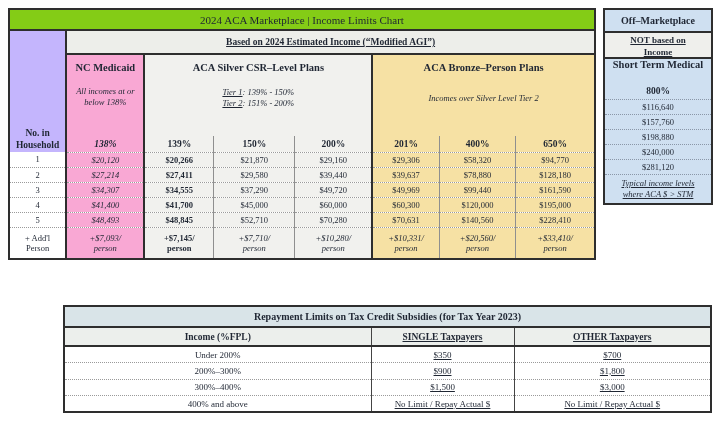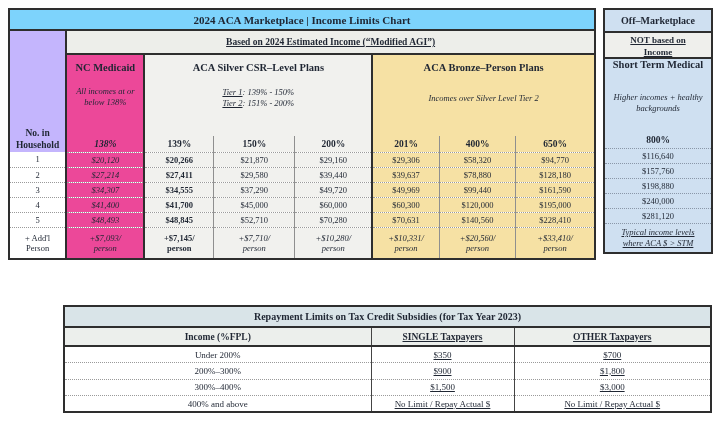--- a/index.html
+++ b/index.html
@@ -12,25 +12,25 @@
   #main-wrap{position:absolute;left:8px;top:8px;}
   table{border-collapse:collapse;table-layout:fixed;}
   #main-table{width:588px;border:2px solid #2e2e2e;}
   #main-table td{padding:0;text-align:center;vertical-align:middle;overflow:hidden;}
   tr.r-title{height:21px;}
   tr.r-basedon{height:24px;}
   tr.r-plans{height:82px;}
   tr.r-pct{height:16px;}
   tr.r-data{height:15px;}
   tr.r-addl{height:32px;}
-  .title-cell{background:#7dd3fc;font-weight:bold;font-size:11px;border-bottom:2px solid #2e2e2e;}
+  .title-cell{background:#84cc16;font-weight:normal;font-size:11px;border-bottom:2px solid #2e2e2e;}
   .basedon-cell{background:#edeeea;font-weight:bold;font-size:9.5px;text-decoration:underline;border-bottom:2px solid #2e2e2e;}
   .hh-cell{background:#c4b5fd;border-right:2px solid #2e2e2e;vertical-align:bottom !important;
            font-weight:bold;font-size:9.5px;line-height:1.2;padding-bottom:1px !important;}
-  .pink{background:#ec4899;}
+  .pink{background:#f9a8d4;}
   .silver{background:#f1f1ee;}
   .bronze{background:#f6e1a4;}
   .bl2{border-left:2px solid #2e2e2e;}
   .bl1{border-left:1px solid #8f8f8f;}
   .sec-head{vertical-align:top !important;padding-top:7px !important;}
   .sec-name{font-weight:bold;font-size:10.5px;}
   .sec-note{font-style:italic;font-size:8.5px;margin-top:13px;line-height:1.25;padding:0 4px;}
   .tiers{font-style:italic;font-size:8.5px;margin-top:14px;line-height:1.35;}
   .u{text-decoration:underline;}
   .pct{font-weight:bold;font-size:9.5px;}
@@ -183,21 +183,20 @@
   </tbody>
     </table>
 </div>
 
 <div id="offmkt">
   <div class="om-title">Off–Marketplace</div>
   <div class="om-not prelines">NOT based on
 Income</div>
   <div>
     <div class="om-plan">Short Term Medical</div>
-    <div class="om-note">Higher incomes + healthy backgrounds</div>
     <div class="om-pct">800%</div>
     <div class="om-val">$116,640</div>
     <div class="om-val">$157,760</div>
     <div class="om-val">$198,880</div>
     <div class="om-val">$240,000</div>
     <div class="om-val">$281,120</div>
     <div class="om-footer prelines">Typical income levels
 where ACA $ &gt; STM</div>
   </div>
 </div>

